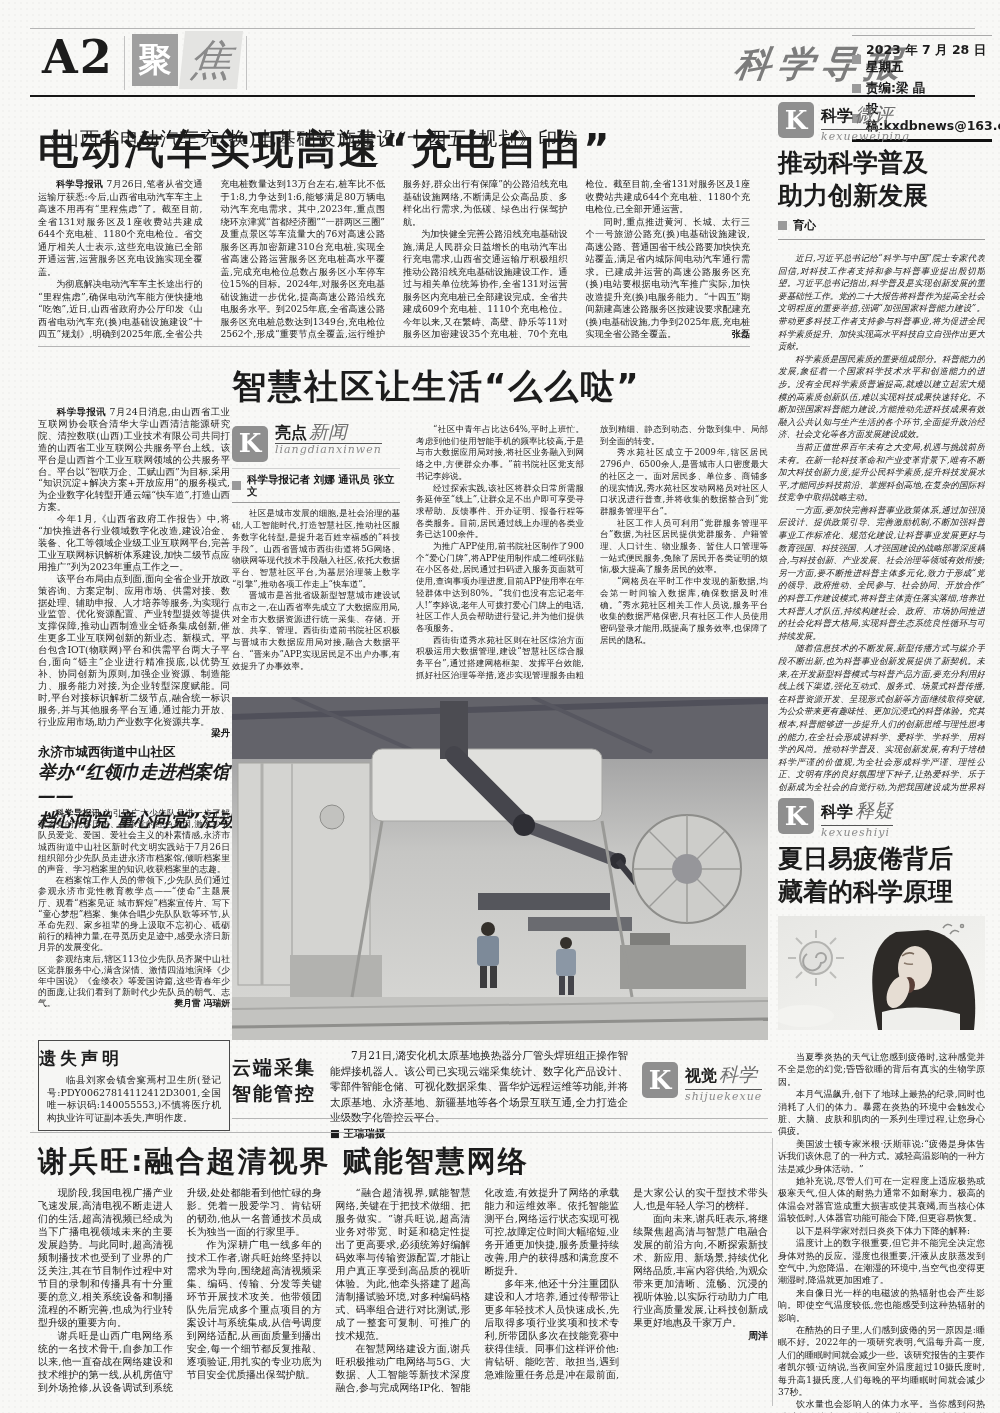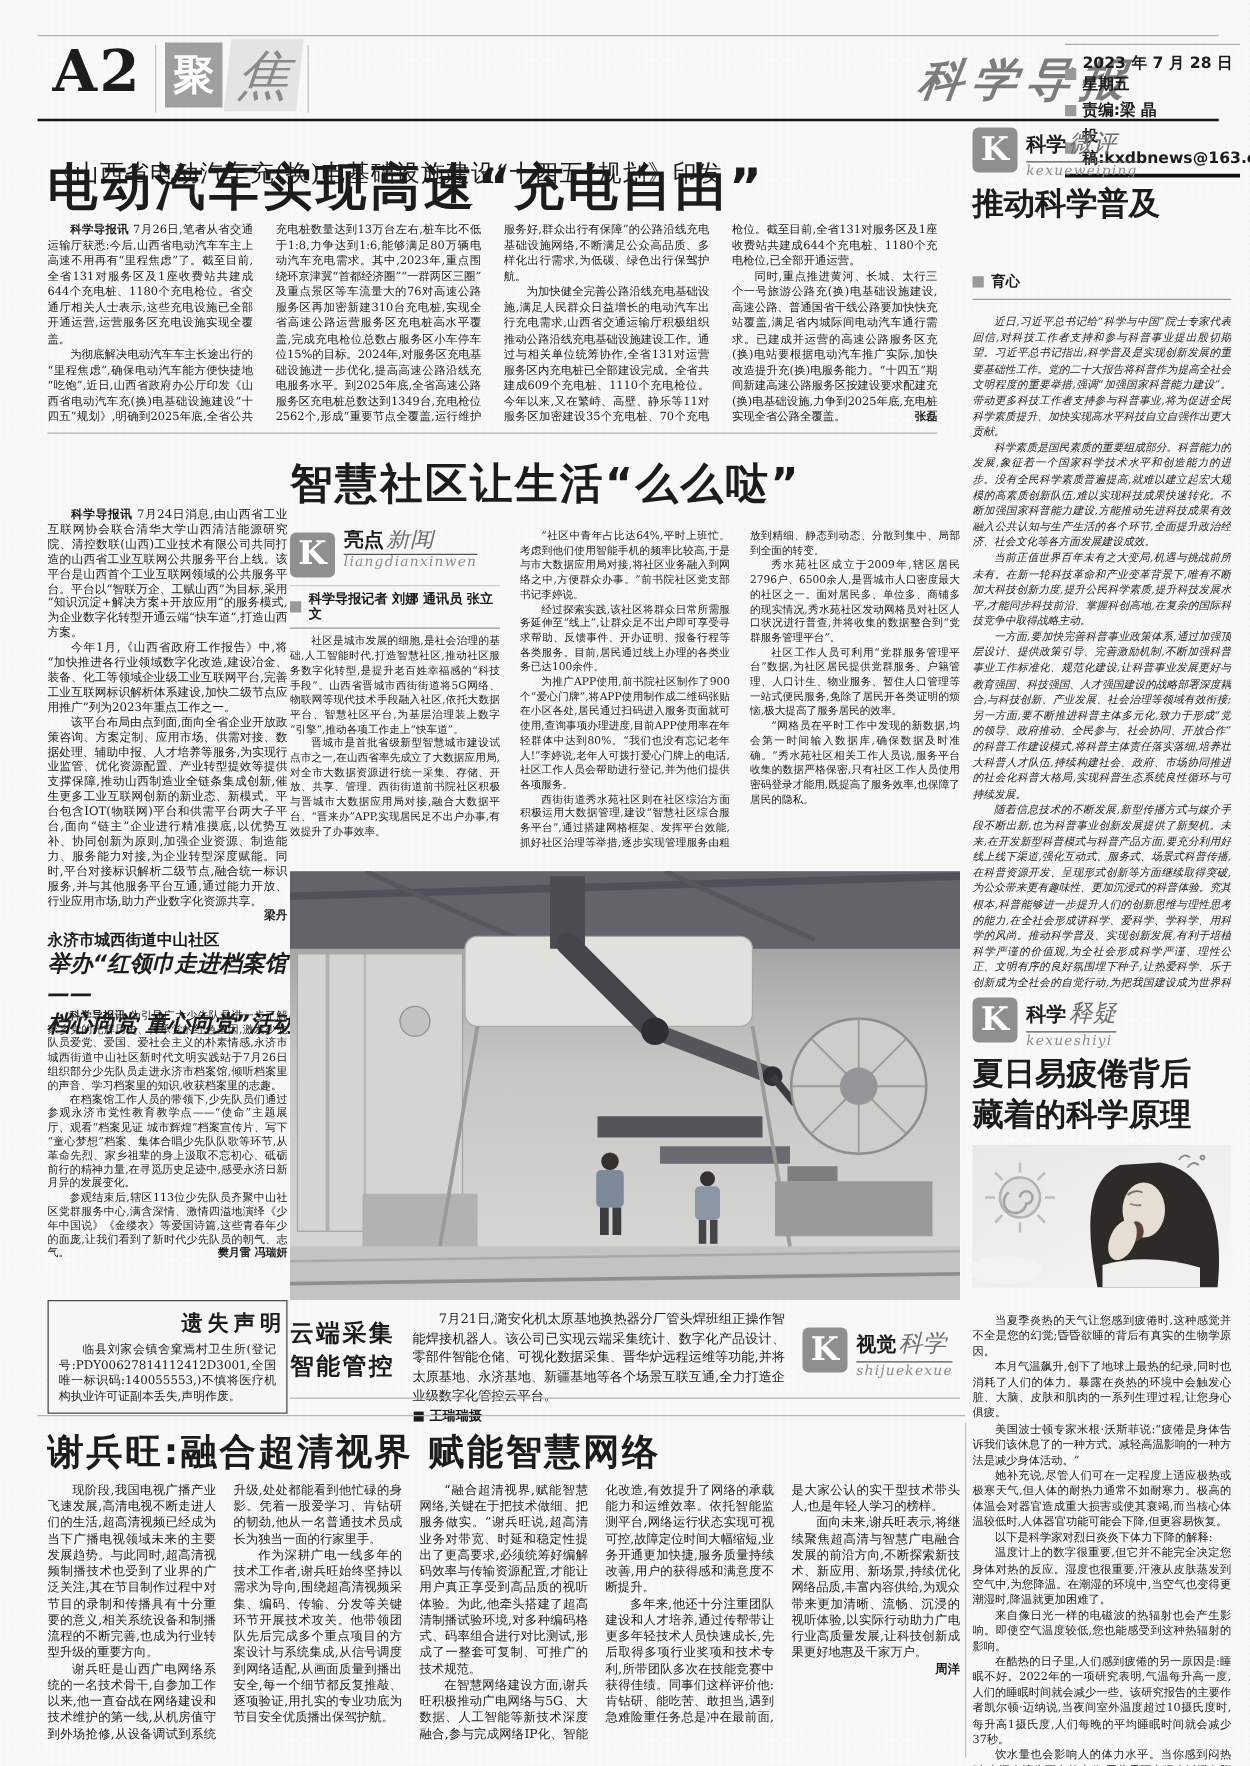--- a/index.html
+++ b/index.html
@@ -29,21 +29,21 @@
   .kicker{font-size:19px;letter-spacing:1px;margin-top:24px;}
   .lead-headline{font-size:40px;font-weight:bold;letter-spacing:3px;}
   .lead-body{column-count:4;column-gap:18px;font-size:9.1px;line-height:12.5px;}
   
   .lt-title{font-size:20px;line-height:26px;font-weight:bold;}
   .lt-body{font-size:9.4px;line-height:11.9px;}
   .lt2-kicker{font-size:12.5px;font-weight:bold;}
   .lt2-title{font-size:18px;line-height:24px;font-weight:bold;}
   .lt2-body{font-size:8.8px;line-height:11.2px;}
   .notice{border:1.5px solid #4a4a4a;background:#f6f6f4;}
-  .notice h3{margin:6px 0 4px;text-align:right;font-size:17px;letter-spacing:4px;}
+  .notice h3{margin:6px 0 4px;text-align:left;font-size:17px;letter-spacing:4px;}
   .notice .nbody{font-size:9.5px;line-height:12.6px;padding:0 8px 6px;}
   
   .kbadge{display:flex;align-items:flex-start;gap:7px;}
   .kbox{width:36px;height:36px;background:#8f8f8f;border-radius:5px;color:#fff;font-size:26px;font-weight:bold;
         display:flex;align-items:center;justify-content:center;font-family:"DejaVu Serif",serif;}
   .kname{border-bottom:1.5px solid #555;padding-bottom:1px;}
   .kplain{font-size:16px;font-weight:bold;font-family:"DejaVu Sans",sans-serif;}
   .kcur{font-size:19px;font-style:italic;color:#6f6f6f;margin-left:2px;}
   .kpy{font-size:11px;font-style:italic;color:#8a8a8a;letter-spacing:1px;}
   
@@ -231,20 +231,21 @@
 
   <div class="abs kbadge" style="left:778px;top:102px;">
     <div class="kbox">K</div>
     <div>
       <div class="kname"><span class="kplain">科学</span><span class="kcur">微评</span></div>
       <div class="kpy">kexueweiping</div>
     </div>
   </div>
   <div class="abs rail-title sans" style="left:778px;top:146px;width:210px;">
     <div>推动科学普及</div>
+    <div>助力创新发展</div>
   </div>
   <div class="abs author-row" style="left:778px;top:218px;width:207px;">
     <span class="sq"></span>
       <span>育心</span>
   </div>
   <div class="abs review-body kai colflow" style="left:778px;top:252px;width:207px;height:540px;">
       <p class="para">近日,习近平总书记给“科学与中国”院士专家代表回信,对科技工作者支持和参与科普事业提出殷切期望。习近平总书记指出,科学普及是实现创新发展的重要基础性工作。党的二十大报告将科普作为提高全社会文明程度的重要举措,强调“加强国家科普能力建设”。带动更多科技工作者支持参与科普事业,将为促进全民科学素质提升、加快实现高水平科技自立自强作出更大贡献。</p>
       <p class="para">科学素质是国民素质的重要组成部分。科普能力的发展,象征着一个国家科学技术水平和创造能力的进步。没有全民科学素质普遍提高,就难以建立起宏大规模的高素质创新队伍,难以实现科技成果快速转化。不断加强国家科普能力建设,方能推动先进科技成果有效融入公共认知与生产生活的各个环节,全面提升政治经济、社会文化等各方面发展建设成效。</p>
       <p class="para">当前正值世界百年未有之大变局,机遇与挑战前所未有。在新一轮科技革命和产业变革背景下,唯有不断加大科技创新力度,提升公民科学素质,提升科技发展水平,才能同步科技前沿、掌握科创高地,在复杂的国际科技竞争中取得战略主动。</p>
       <p class="para">一方面,要加快完善科普事业政策体系,通过加强顶层设计、提供政策引导、完善激励机制,不断加强科普事业工作标准化、规范化建设,让科普事业发展更好与教育强国、科技强国、人才强国建设的战略部署深度耦合,与科技创新、产业发展、社会治理等领域有效衔接;另一方面,要不断推进科普主体多元化,致力于形成“党的领导、政府推动、全民参与、社会协同、开放合作”的科普工作建设模式,将科普主体责任落实落细,培养壮大科普人才队伍,持续构建社会、政府、市场协同推进的社会化科普大格局,实现科普生态系统良性循环与可持续发展。</p>

